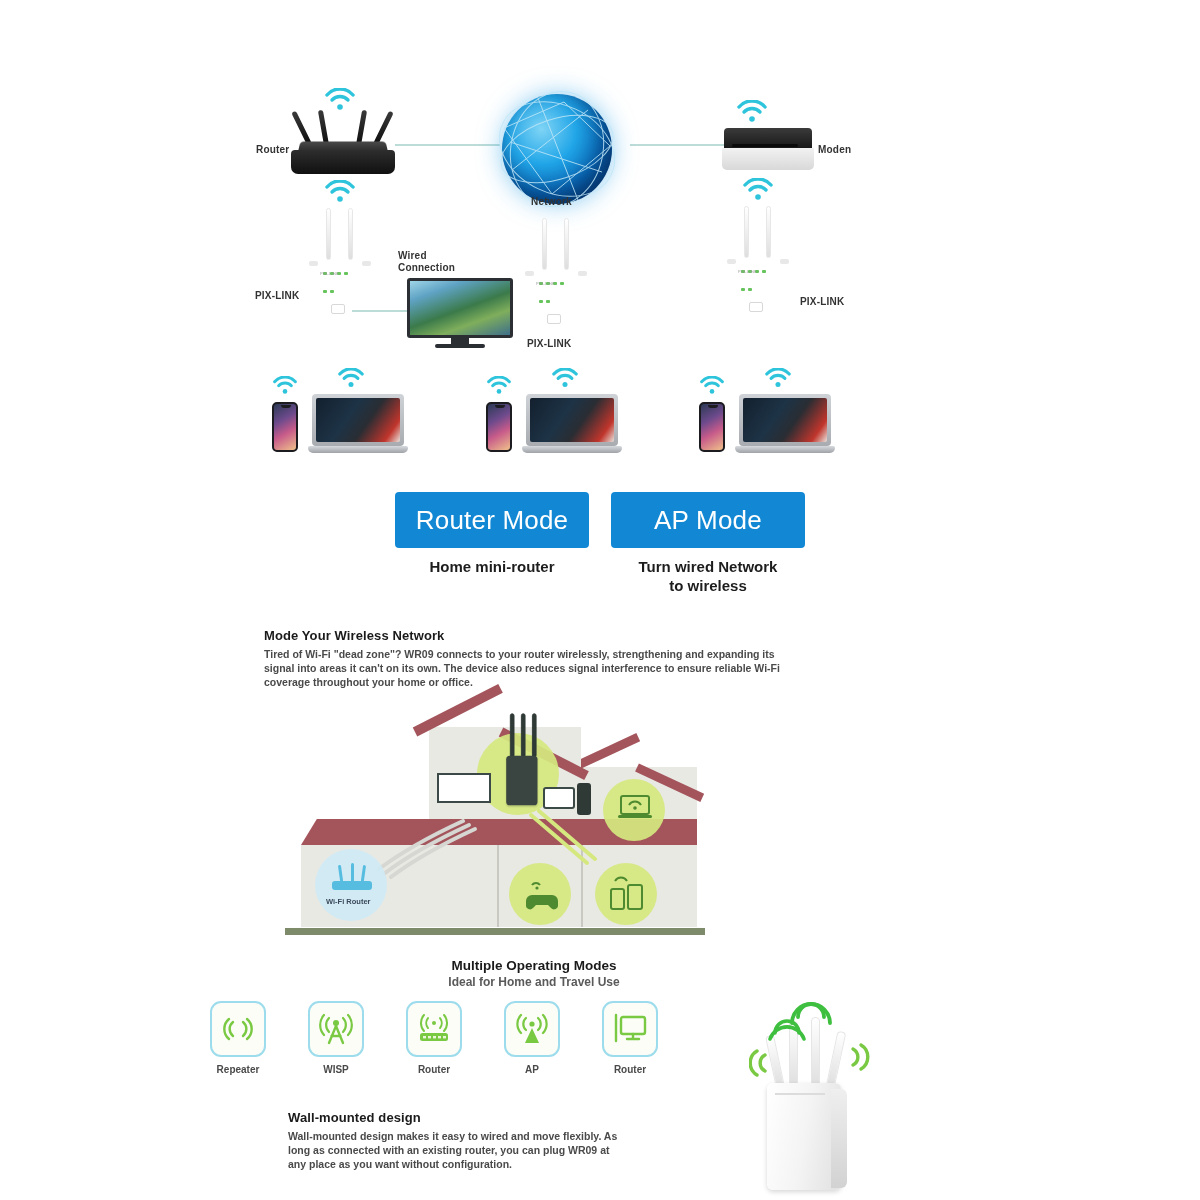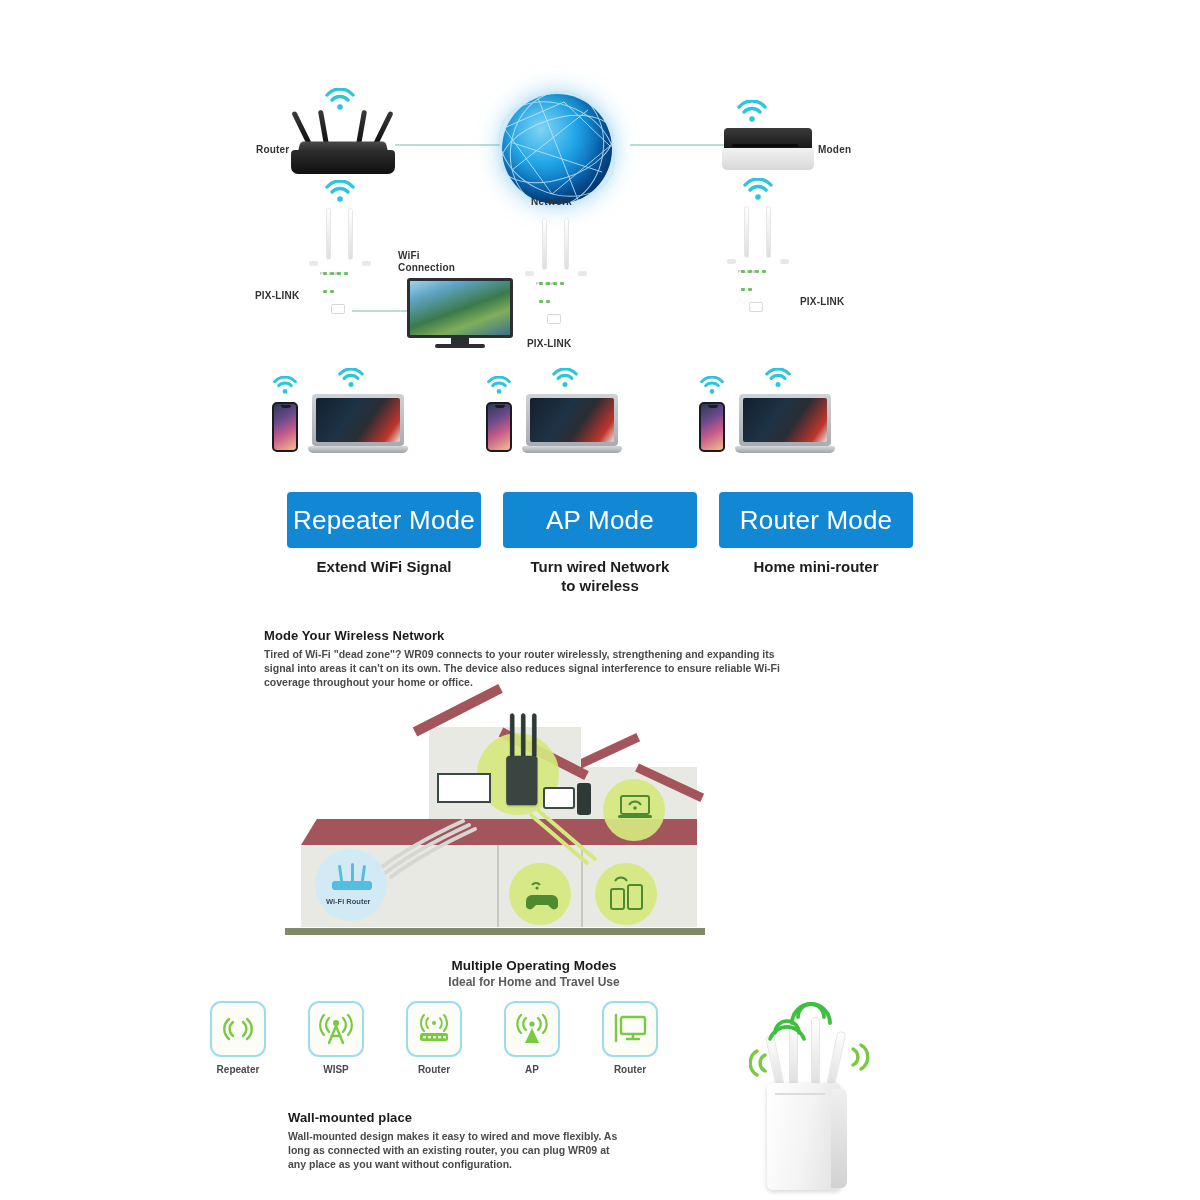--- a/index.html
+++ b/index.html
@@ -225,21 +225,21 @@
       <div class="ant2" style="left:17px;"></div>
       <div class="ant2" style="left:39px;"></div>
       <div class="wing" style="left:0px;"></div>
       <div class="wing" style="left:53px;"></div>
       <div class="leds"><i></i><i></i><i></i><i></i><i></i><i></i></div>
       <div class="brand">PIX-LINK</div>
       <div class="plug"></div>
     </div>
     <div class="lbl" style="left:255px; top:218px;">PIX-LINK</div>
 
-    <div class="lbl" style="left:398px; top:178px;">WiFi
+    <div class="lbl" style="left:398px; top:178px;">Wired
 Connection</div>
     <div class="tv" style="left:407px; top:206px;">
       <div class="screen"></div>
         <div class="stand"></div>
         <div class="foot"></div>
     </div>
 
     <div class="globe" style="left:492px; top:12px;">
       <div class="ball"></div>
       <svg class="mesh" width="130" height="130" viewBox="0 0 130 130">
@@ -366,31 +366,27 @@
       <div class="lid">
           <div class="disp"></div>
         </div>
         <div class="base2"></div>
     </div>
   </div>
 
   <div class="modes">
     <div class="mode-row">
       <div class="mode-col">
-        <button class="mode-btn">Repeater Mode</button>
-        <div class="mode-cap">Extend WiFi Signal</div>
+        <button class="mode-btn">Router Mode</button>
+        <div class="mode-cap">Home mini-router</div>
       </div>
       <div class="mode-col">
         <button class="mode-btn">AP Mode</button>
         <div class="mode-cap" style="white-space:pre-line;">Turn wired Network
 to wireless</div>
-      </div>
-      <div class="mode-col">
-        <button class="mode-btn">Router Mode</button>
-        <div class="mode-cap">Home mini-router</div>
       </div>
     </div>
   </div>
 
   <div class="boost">
     <div class="sec-h">Mode Your Wireless Network</div>
     <div class="sec-p">Tired of Wi-Fi "dead zone"? WR09 connects to your router wirelessly, strengthening and expanding its signal into areas it can't on its own. The device also reduces signal interference to ensure reliable Wi-Fi coverage throughout your home or office.</div>
   </div>
 
   <div class="house">
@@ -585,17 +581,17 @@
     </svg>
     <svg style="position:absolute; left:104px; top:46px;" width="42" height="34">
       <g stroke="#7ac943" stroke-width="3.4" fill="none" stroke-linecap="round">
         <path d="M14 8 A9 9 0 0 1 14 24"></path>
           <path d="M22 4 A14 14 0 0 1 22 28"></path>
       </g>
     </svg>
   </div>
 
   <div class="wallm">
-    <div class="sec-h">Wall-mounted place</div>
+    <div class="sec-h">Wall-mounted design</div>
     <div class="sec-p">Wall-mounted design makes it easy to wired and move flexibly. As long as connected with an existing router, you can plug WR09 at any place as you want without configuration.</div>
   </div>
 
 </div>
 
 </body></html>

